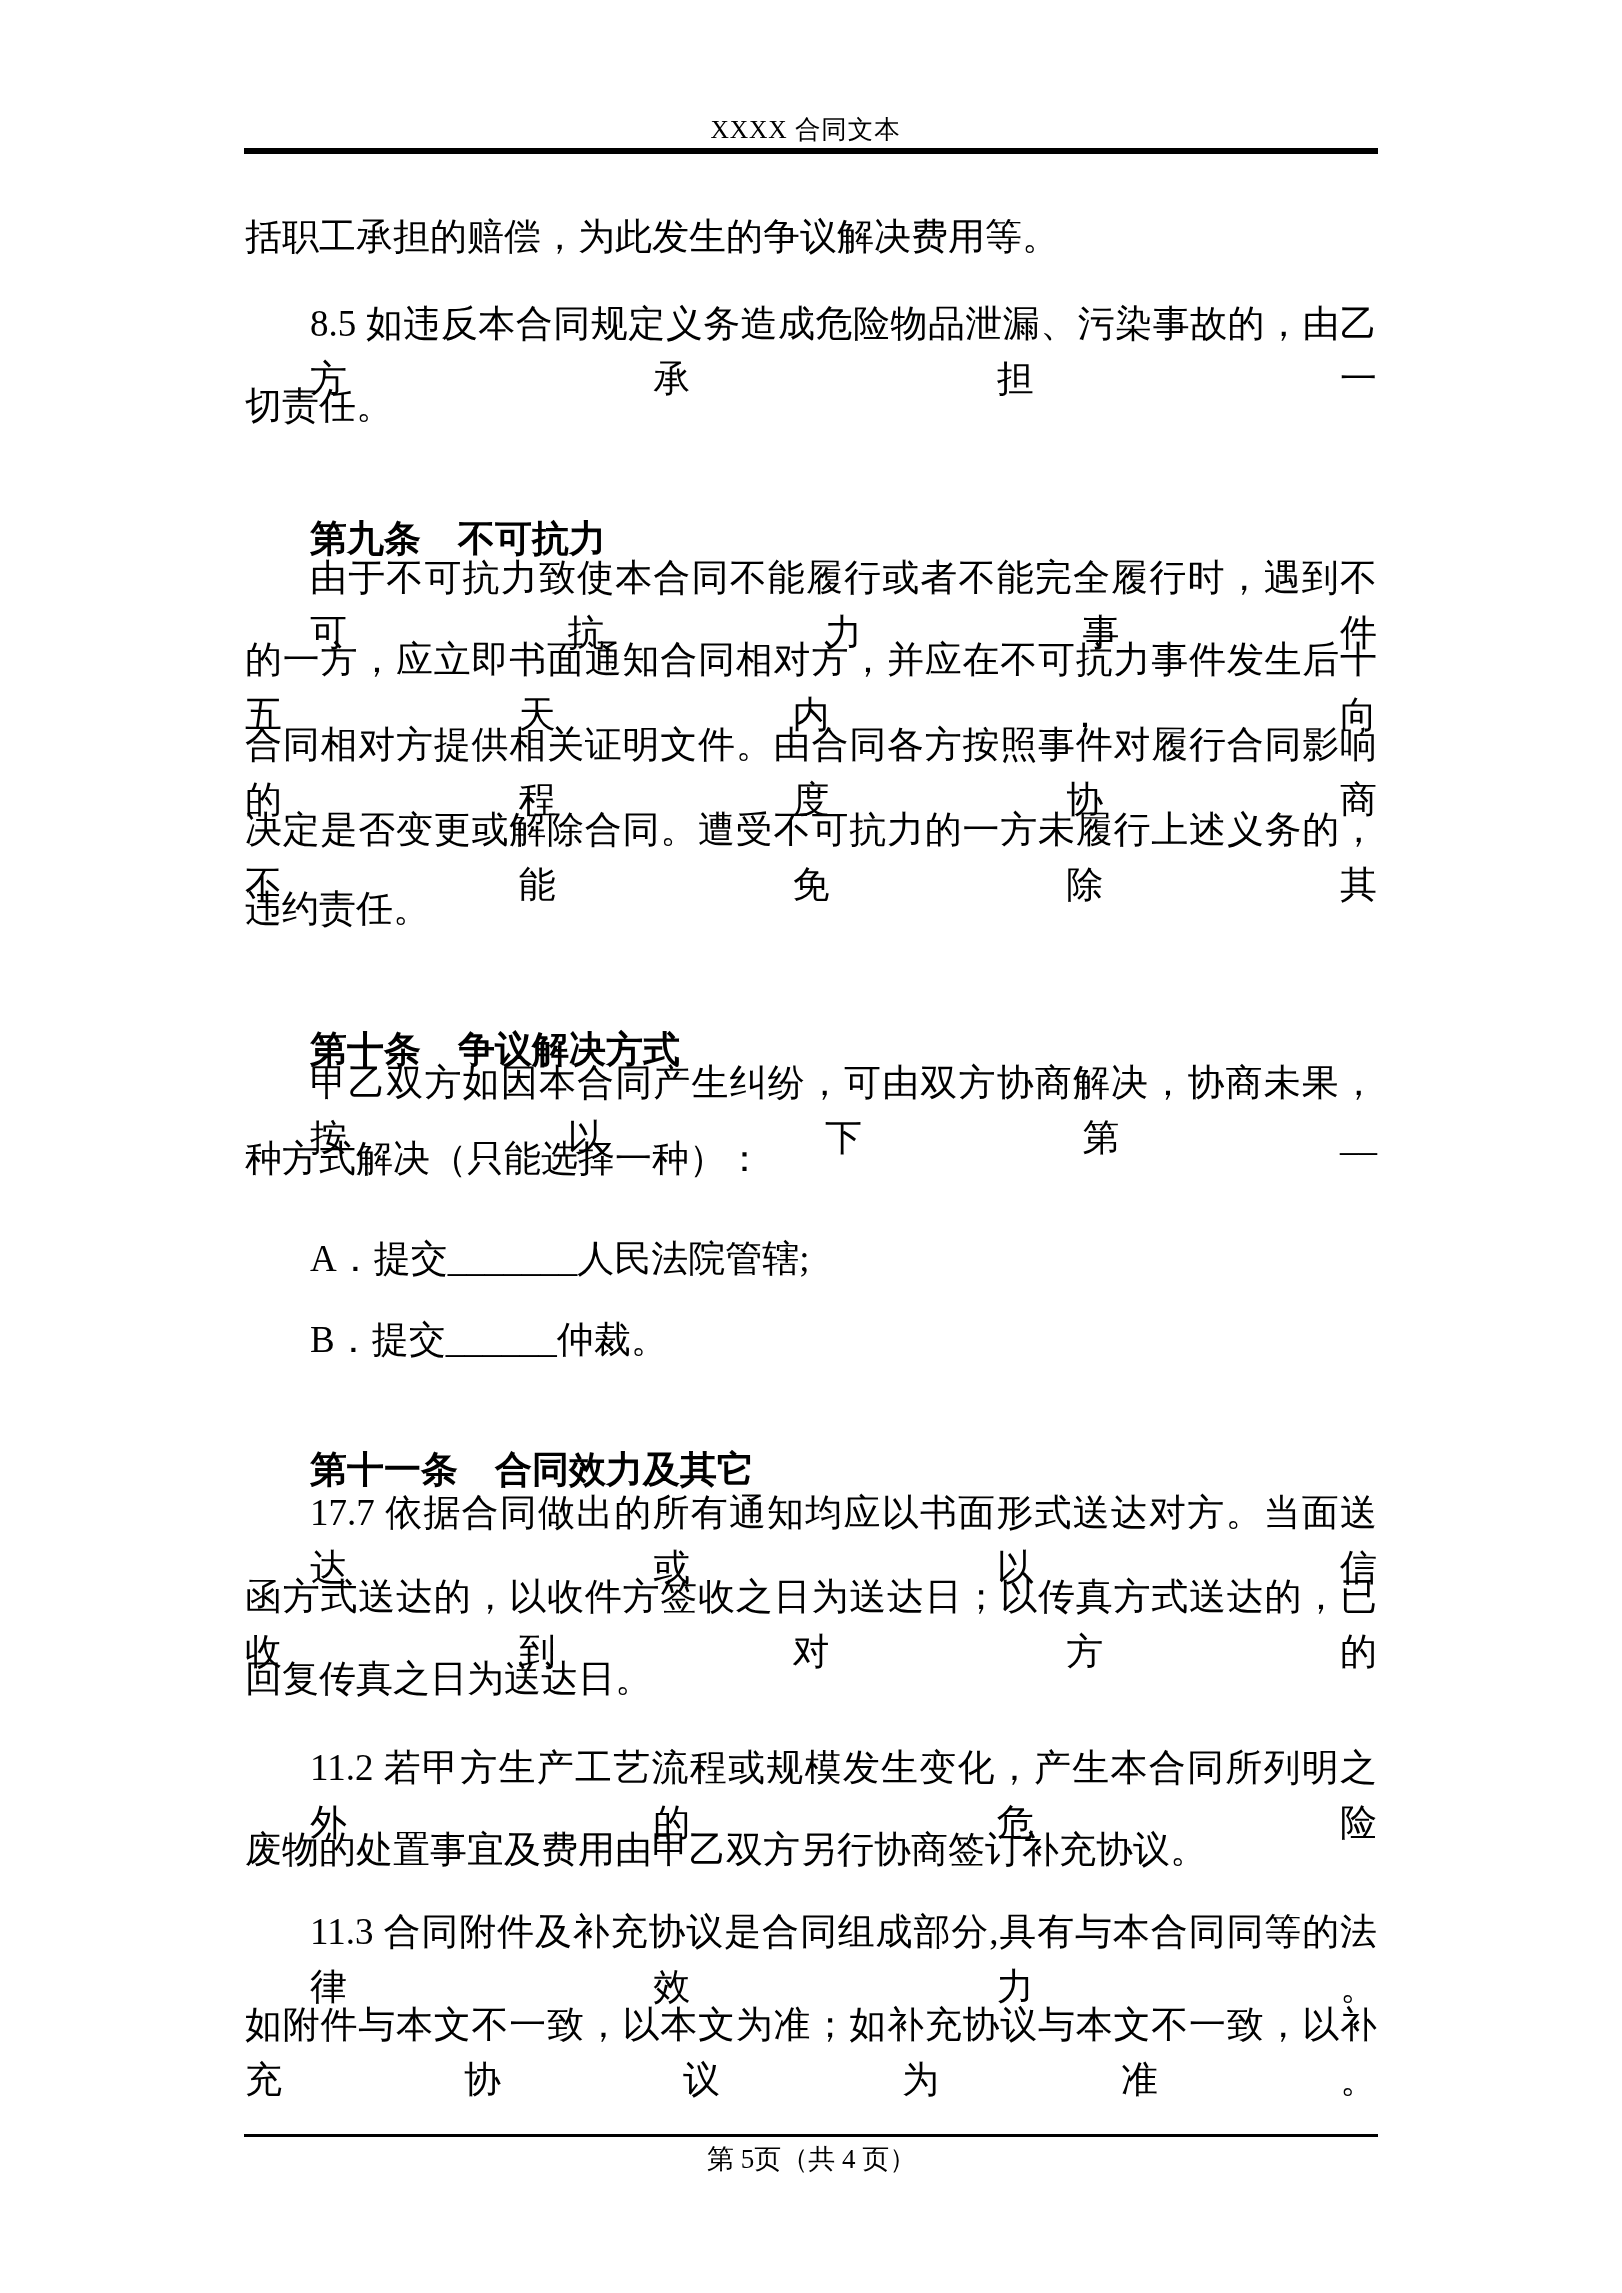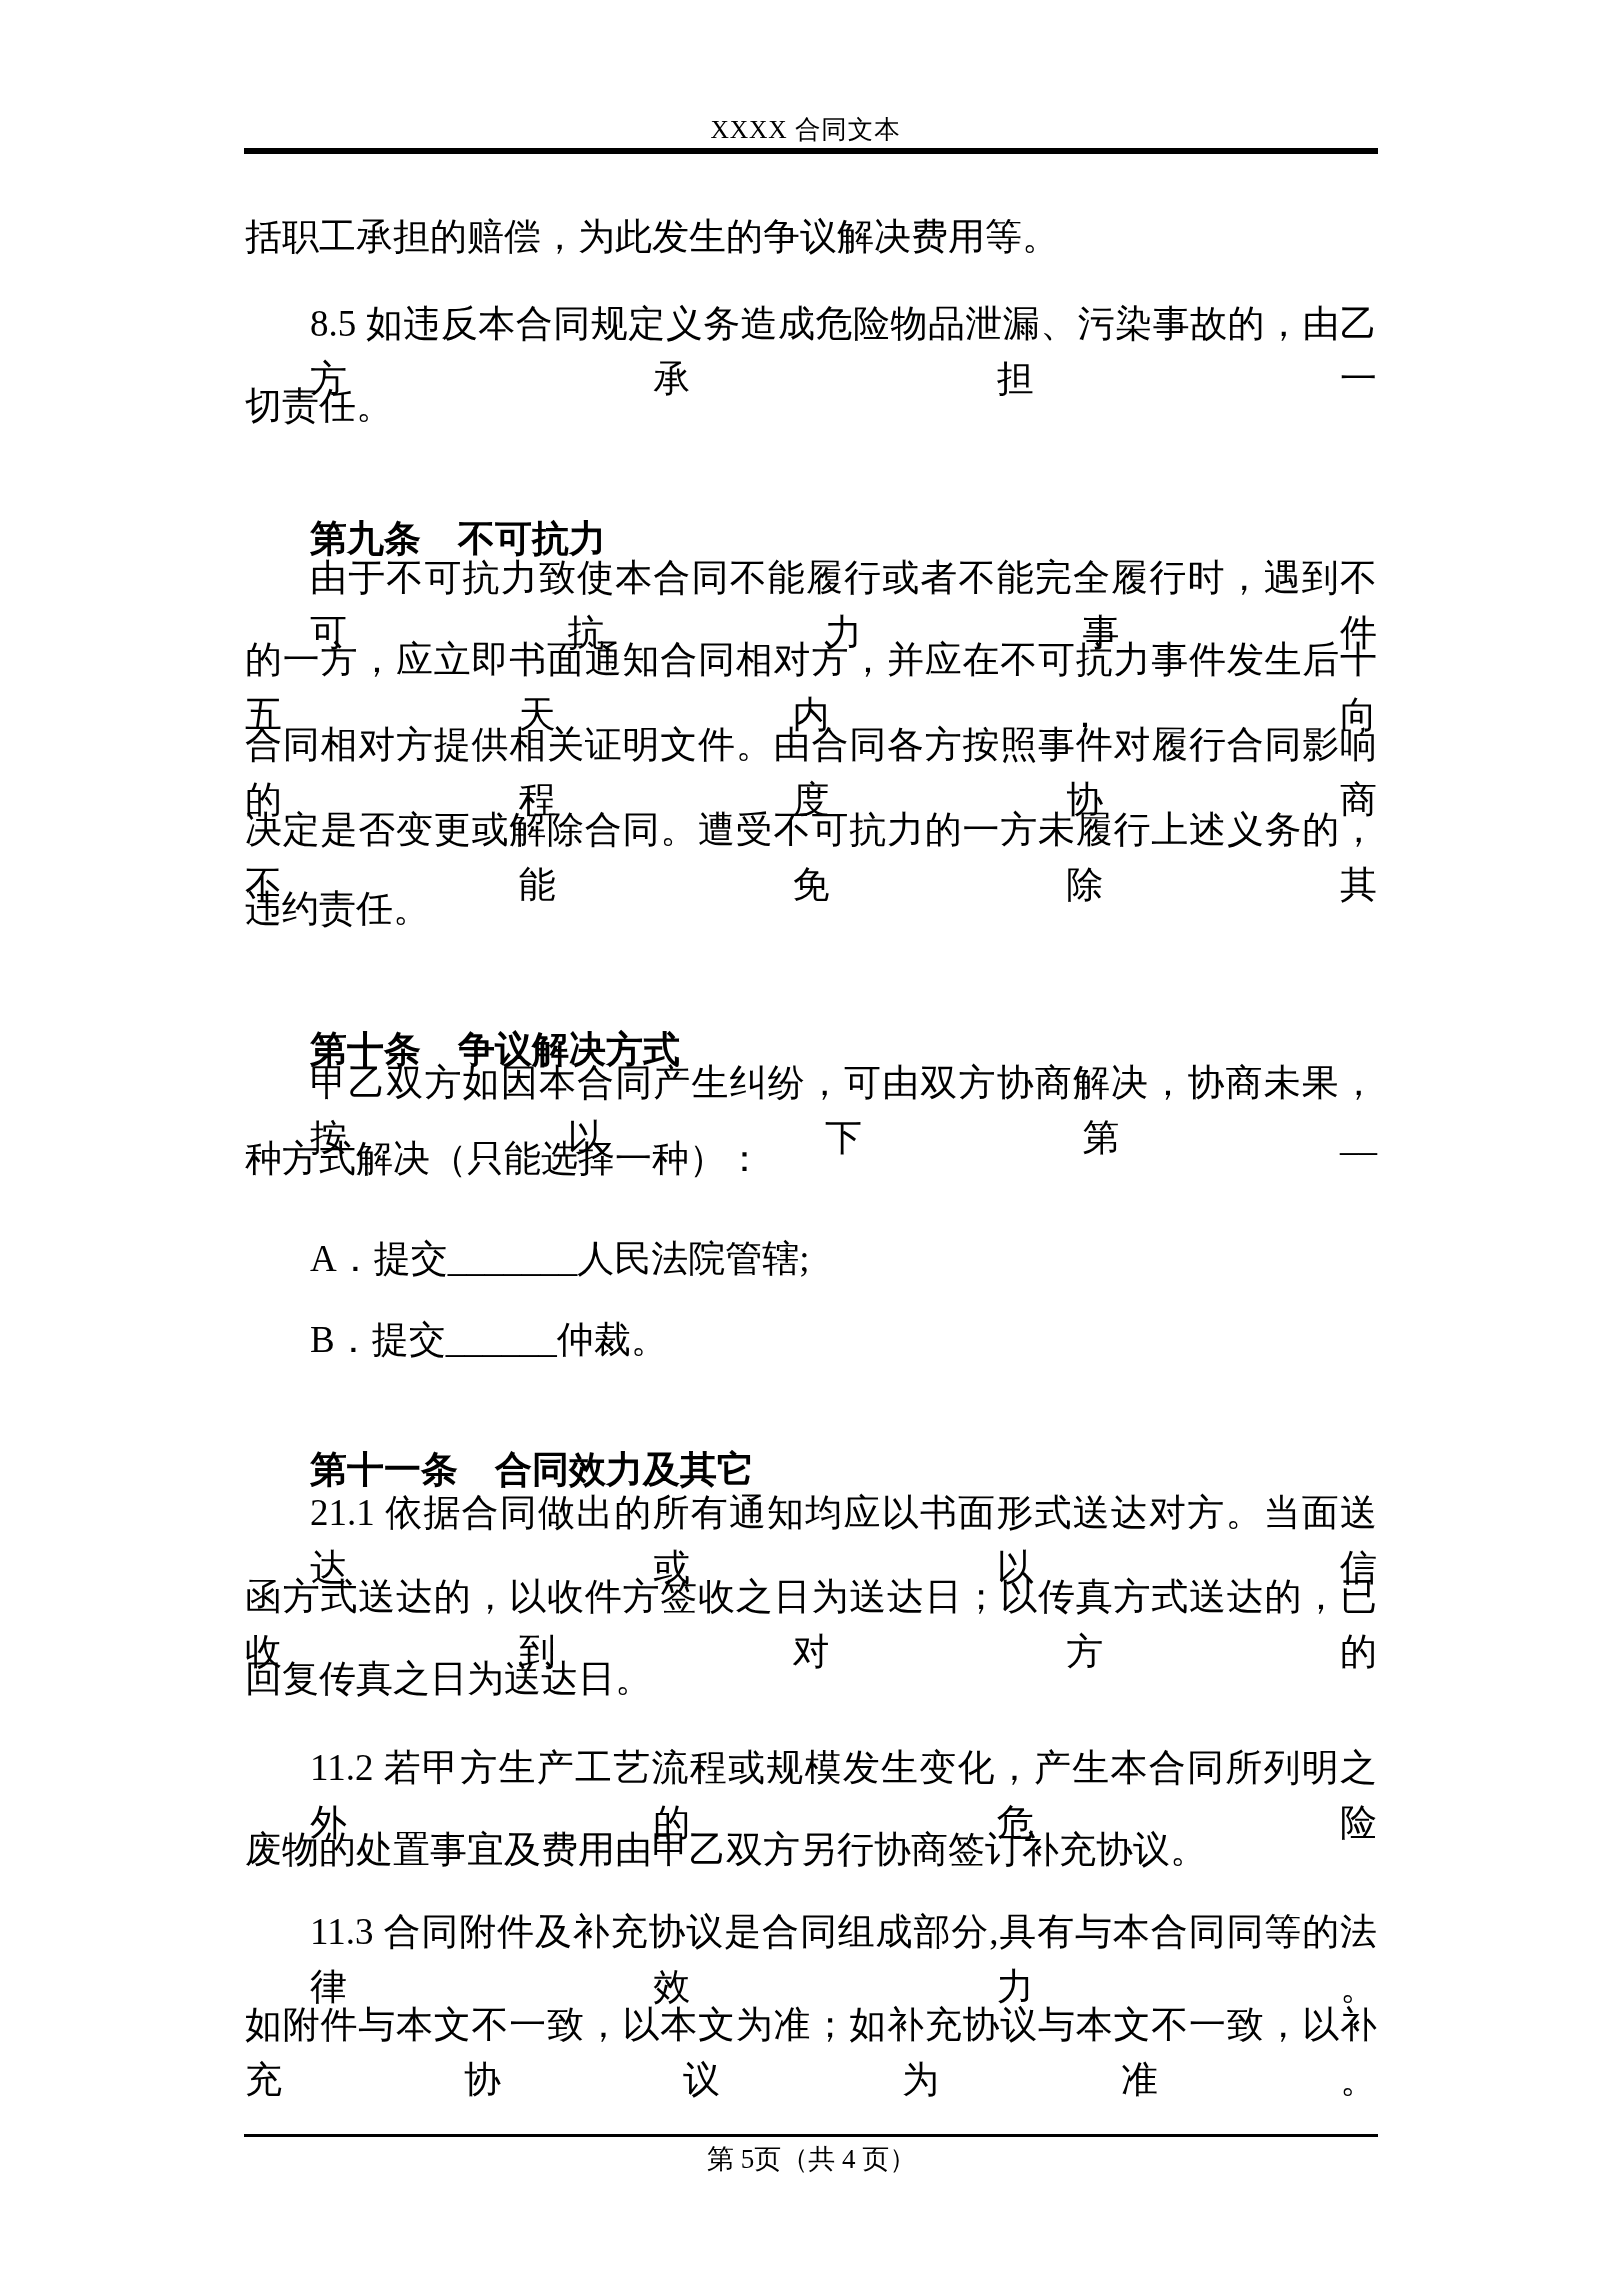--- a/index.html
+++ b/index.html
@@ -89,21 +89,21 @@
     <div class="line fill" style="top:632px">的一方，应立即书面通知合同相对方，并应在不可抗力事件发生后十五天内，向</div>
     <div class="line fill" style="top:717px">合同相对方提供相关证明文件。由合同各方按照事件对履行合同影响的程度协商</div>
     <div class="line fill" style="top:802px">决定是否变更或解除合同。遭受不可抗力的一方未履行上述义务的，不能免除其</div>
     <div class="line" style="top:881px">违约责任。</div>
     <div class="line indent bold" style="top:974px">第十条　争议解决方式</div>
     <div class="line indent fill" style="top:1055px">甲乙双方如因本合同产生纠纷，可由双方协商解决，协商未果，按以下第__</div>
     <div class="line" style="top:1131px">种方式解决（只能选择一种）：</div>
     <div class="line indent" style="top:1231px">A．提交_______人民法院管辖;</div>
     <div class="line indent" style="top:1312px">B．提交______仲裁。</div>
     <div class="line indent bold" style="top:1394px">第十一条　合同效力及其它</div>
-    <div class="line indent fill" style="top:1485px">21.1 依据合同做出的所有通知均应以书面形式送达对方。当面送达或以信</div>
+    <div class="line indent fill" style="top:1485px">17.7 依据合同做出的所有通知均应以书面形式送达对方。当面送达或以信</div>
     <div class="line fill" style="top:1569px">函方式送达的，以收件方签收之日为送达日；以传真方式送达的，已收到对方的</div>
     <div class="line" style="top:1651px">回复传真之日为送达日。</div>
     <div class="line indent fill" style="top:1740px">11.2 若甲方生产工艺流程或规模发生变化，产生本合同所列明之外的危险</div>
     <div class="line" style="top:1822px">废物的处置事宜及费用由甲乙双方另行协商签订补充协议。</div>
     <div class="line indent fill" style="top:1904px">11.3 合同附件及补充协议是合同组成部分,具有与本合同同等的法律效力。</div>
     <div class="line fill" style="top:1997px">如附件与本文不一致，以本文为准；如补充协议与本文不一致，以补充协议为准。</div>
   </div>
 
   <div class="footer-rule"></div>
 

